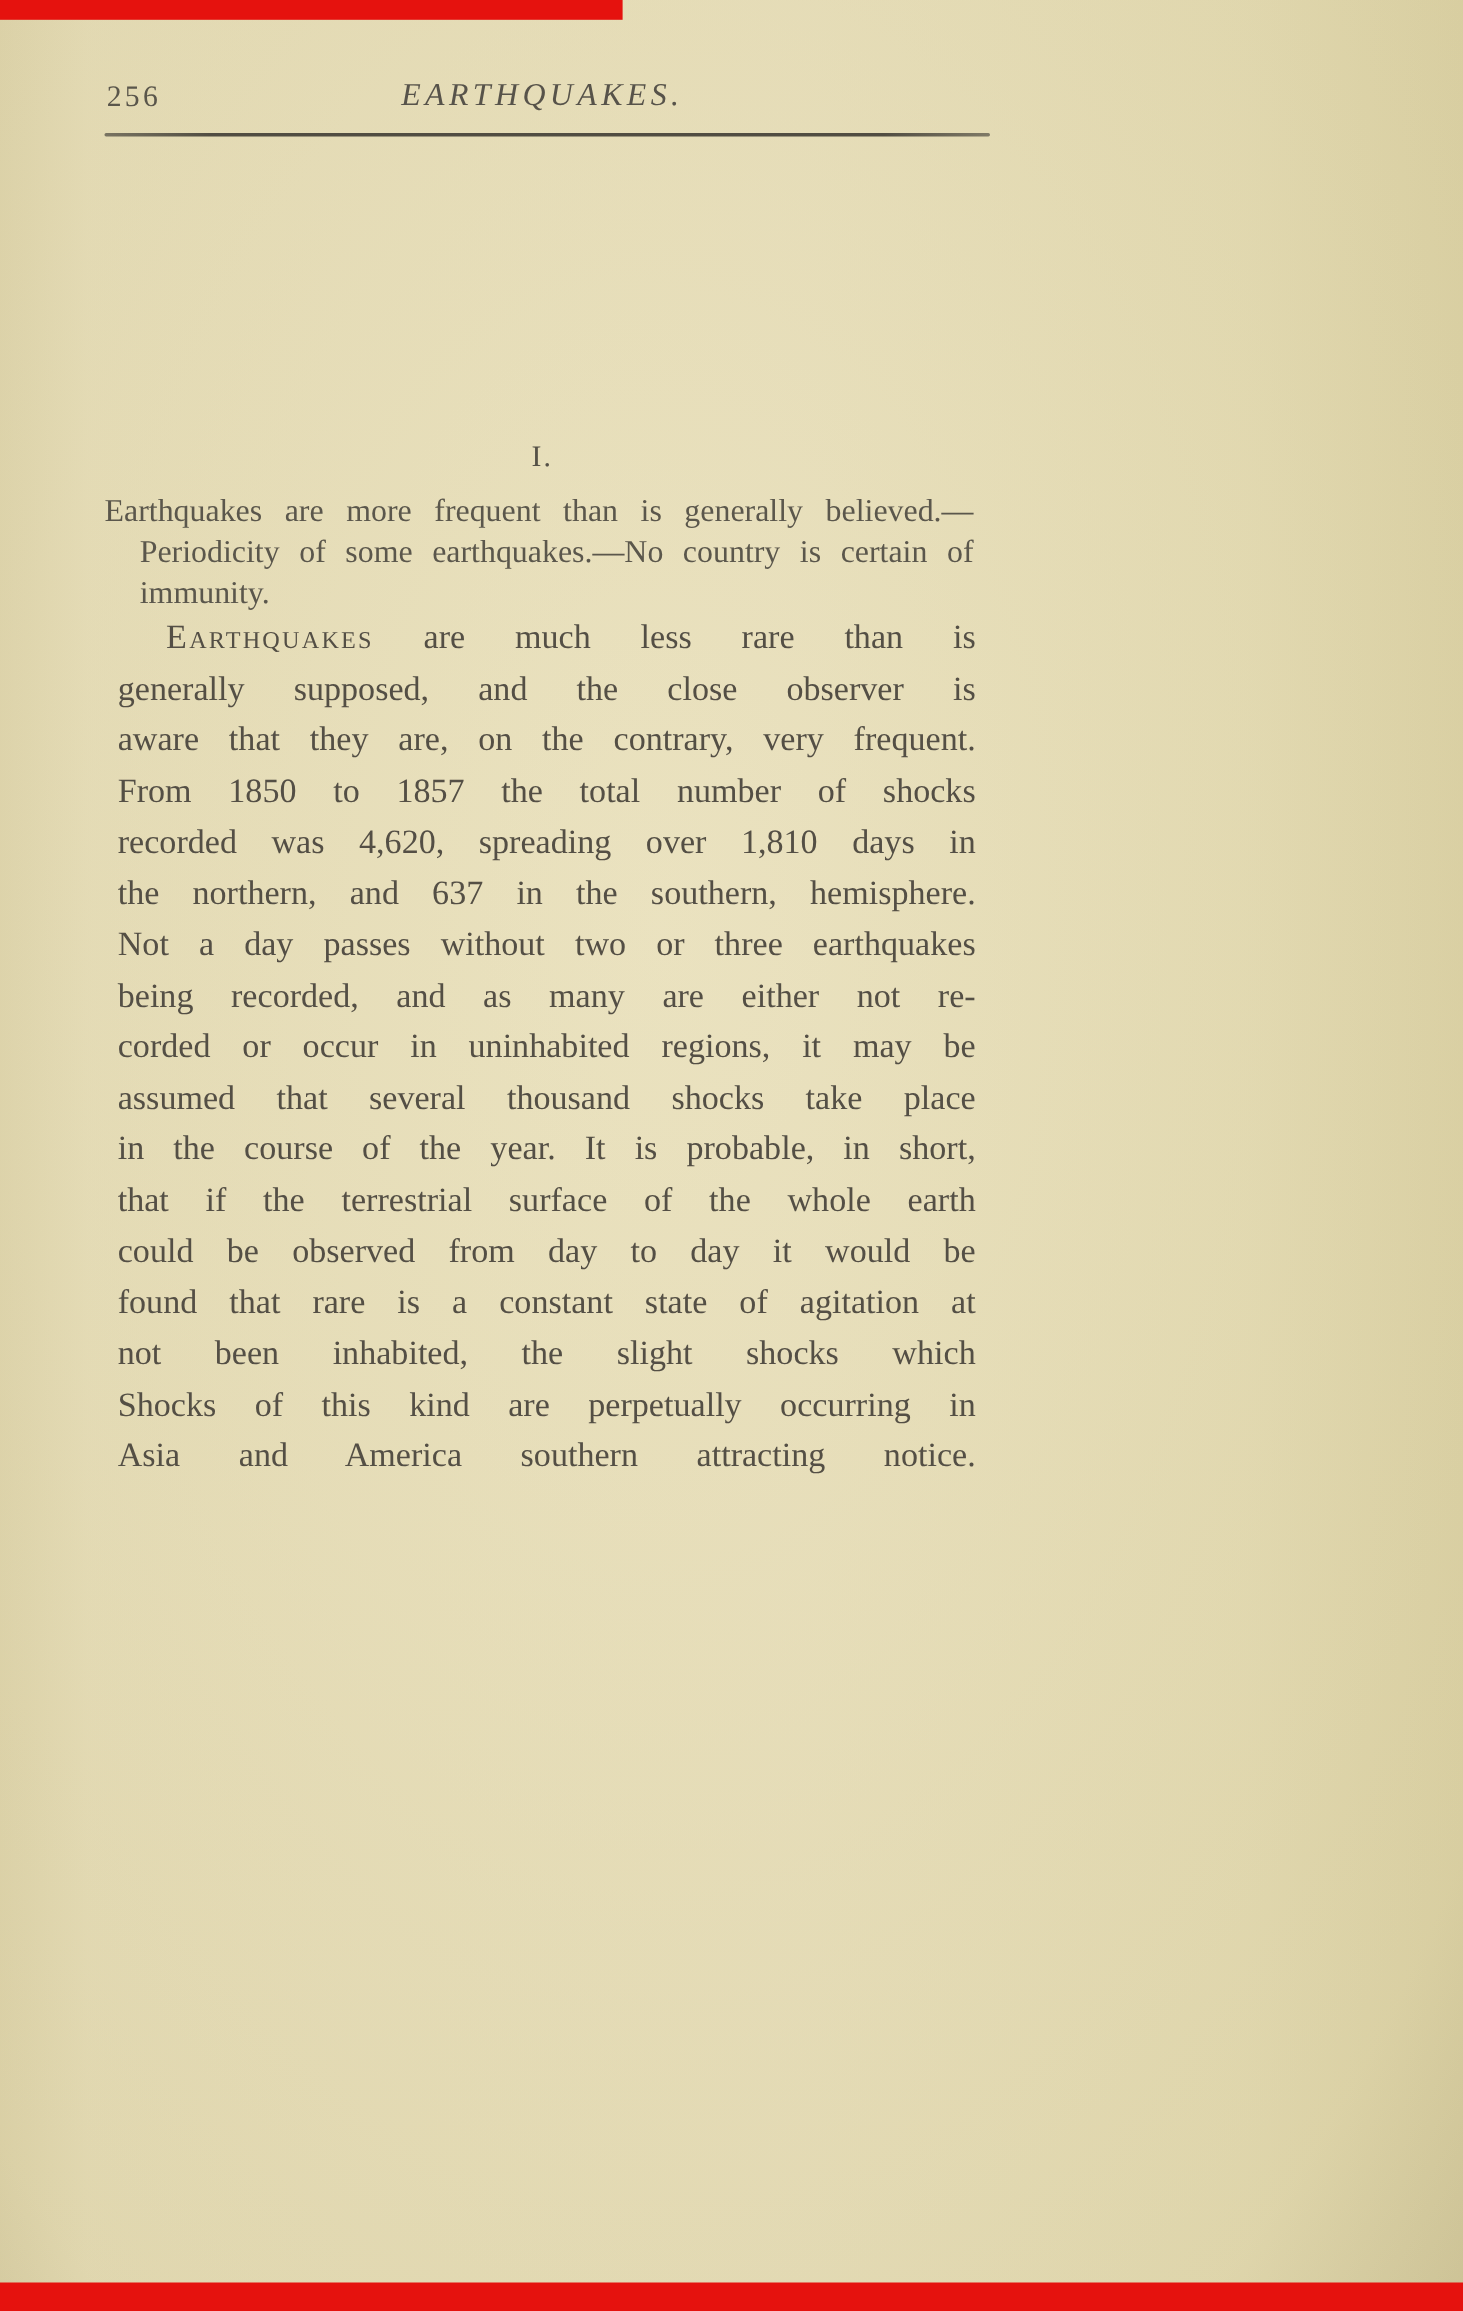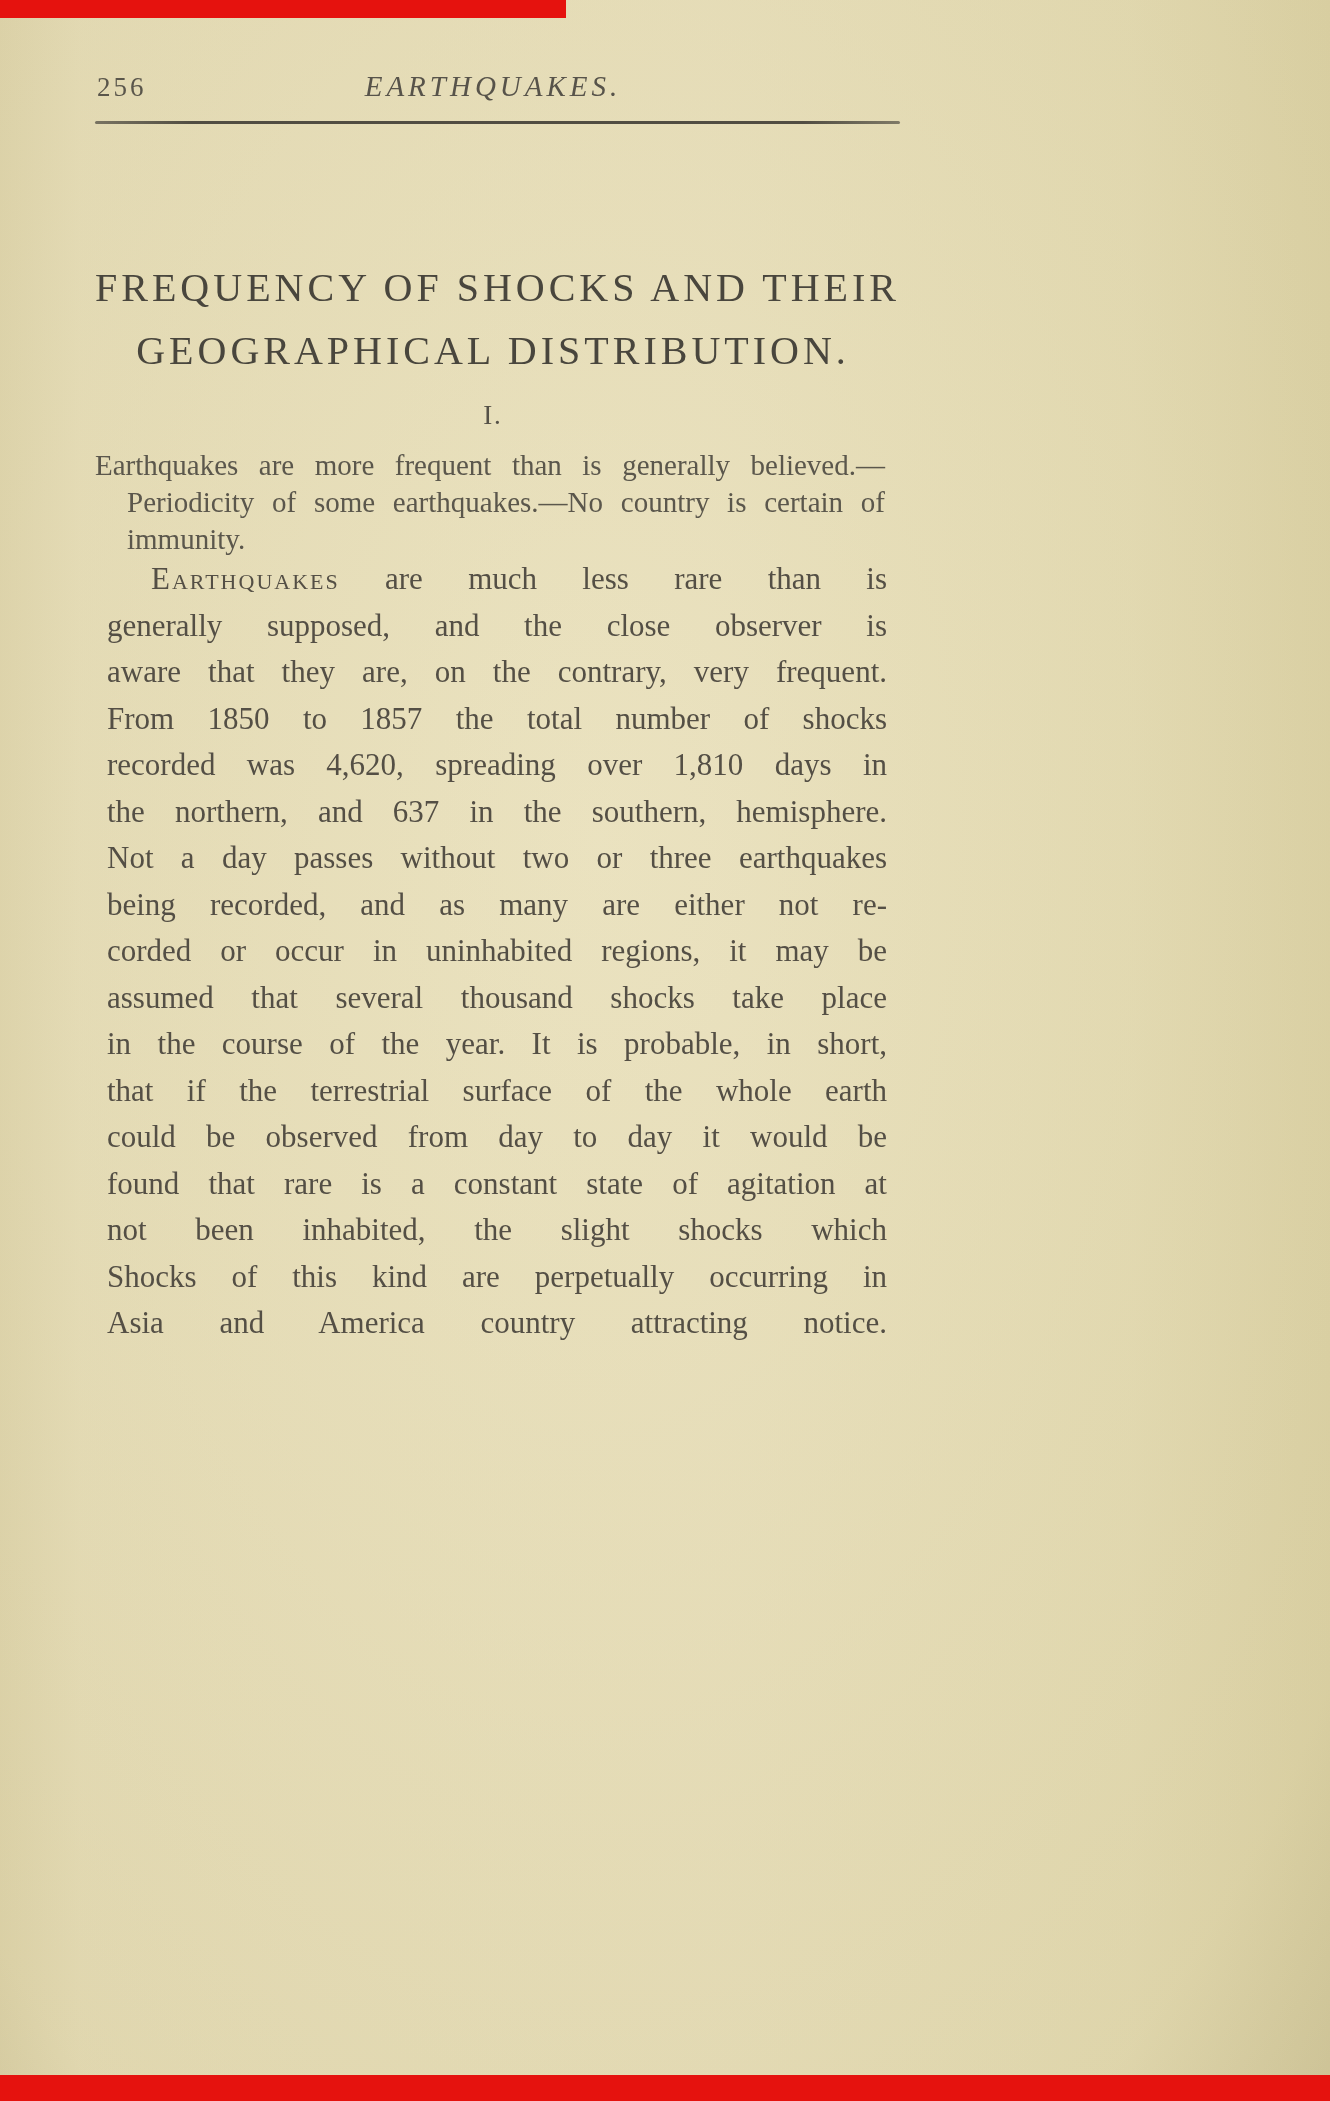--- a/index.html
+++ b/index.html
@@ -161,24 +161,20 @@
 
   <div class="content">
 
     <div class="running-header">
       <span class="pagenum">256</span>
       <span class="runtitle">EARTHQUAKES.</span>
     </div>
 
     <div class="rule"></div>
 
-    <h1 class="chapter-title">
-      <span class="tline">FREQUENCY OF SHOCKS AND THEIR</span>
-      <span class="tline">GEOGRAPHICAL DISTRIBUTION.</span>
-    </h1>
 
     <div class="section-num">I.</div>
 
     <div class="argument">
       <div class="arg-line">Earthquakes are more frequent than is generally believed.—</div>
       <div class="arg-line cont">Periodicity of some earthquakes.—No country is certain of</div>
       <div class="arg-line cont last">immunity.</div>
     </div>
 
     <div class="bodytext">
@@ -191,20 +187,20 @@
       <div class="bline">Not a day passes without two or three earthquakes</div>
       <div class="bline">being recorded, and as many are either not re-</div>
       <div class="bline">corded or occur in uninhabited regions, it may be</div>
       <div class="bline">assumed that several thousand shocks take place</div>
       <div class="bline">in the course of the year.  It is probable, in short,</div>
       <div class="bline">that if the terrestrial surface of the whole earth</div>
       <div class="bline">could be observed from day to day it would be</div>
       <div class="bline">found that rare is a constant state of agitation at</div>
       <div class="bline">not been inhabited, the slight shocks which</div>
       <div class="bline">Shocks of this kind are perpetually occurring in</div>
-      <div class="bline">Asia and America country attracting notice.</div>
+      <div class="bline">Asia and America southern attracting notice.</div>
     </div>
 
   </div>
 
   <div class="redbar bottom" style="background:#e5120e;"></div>
 
 </div>
 
 </body></html>

